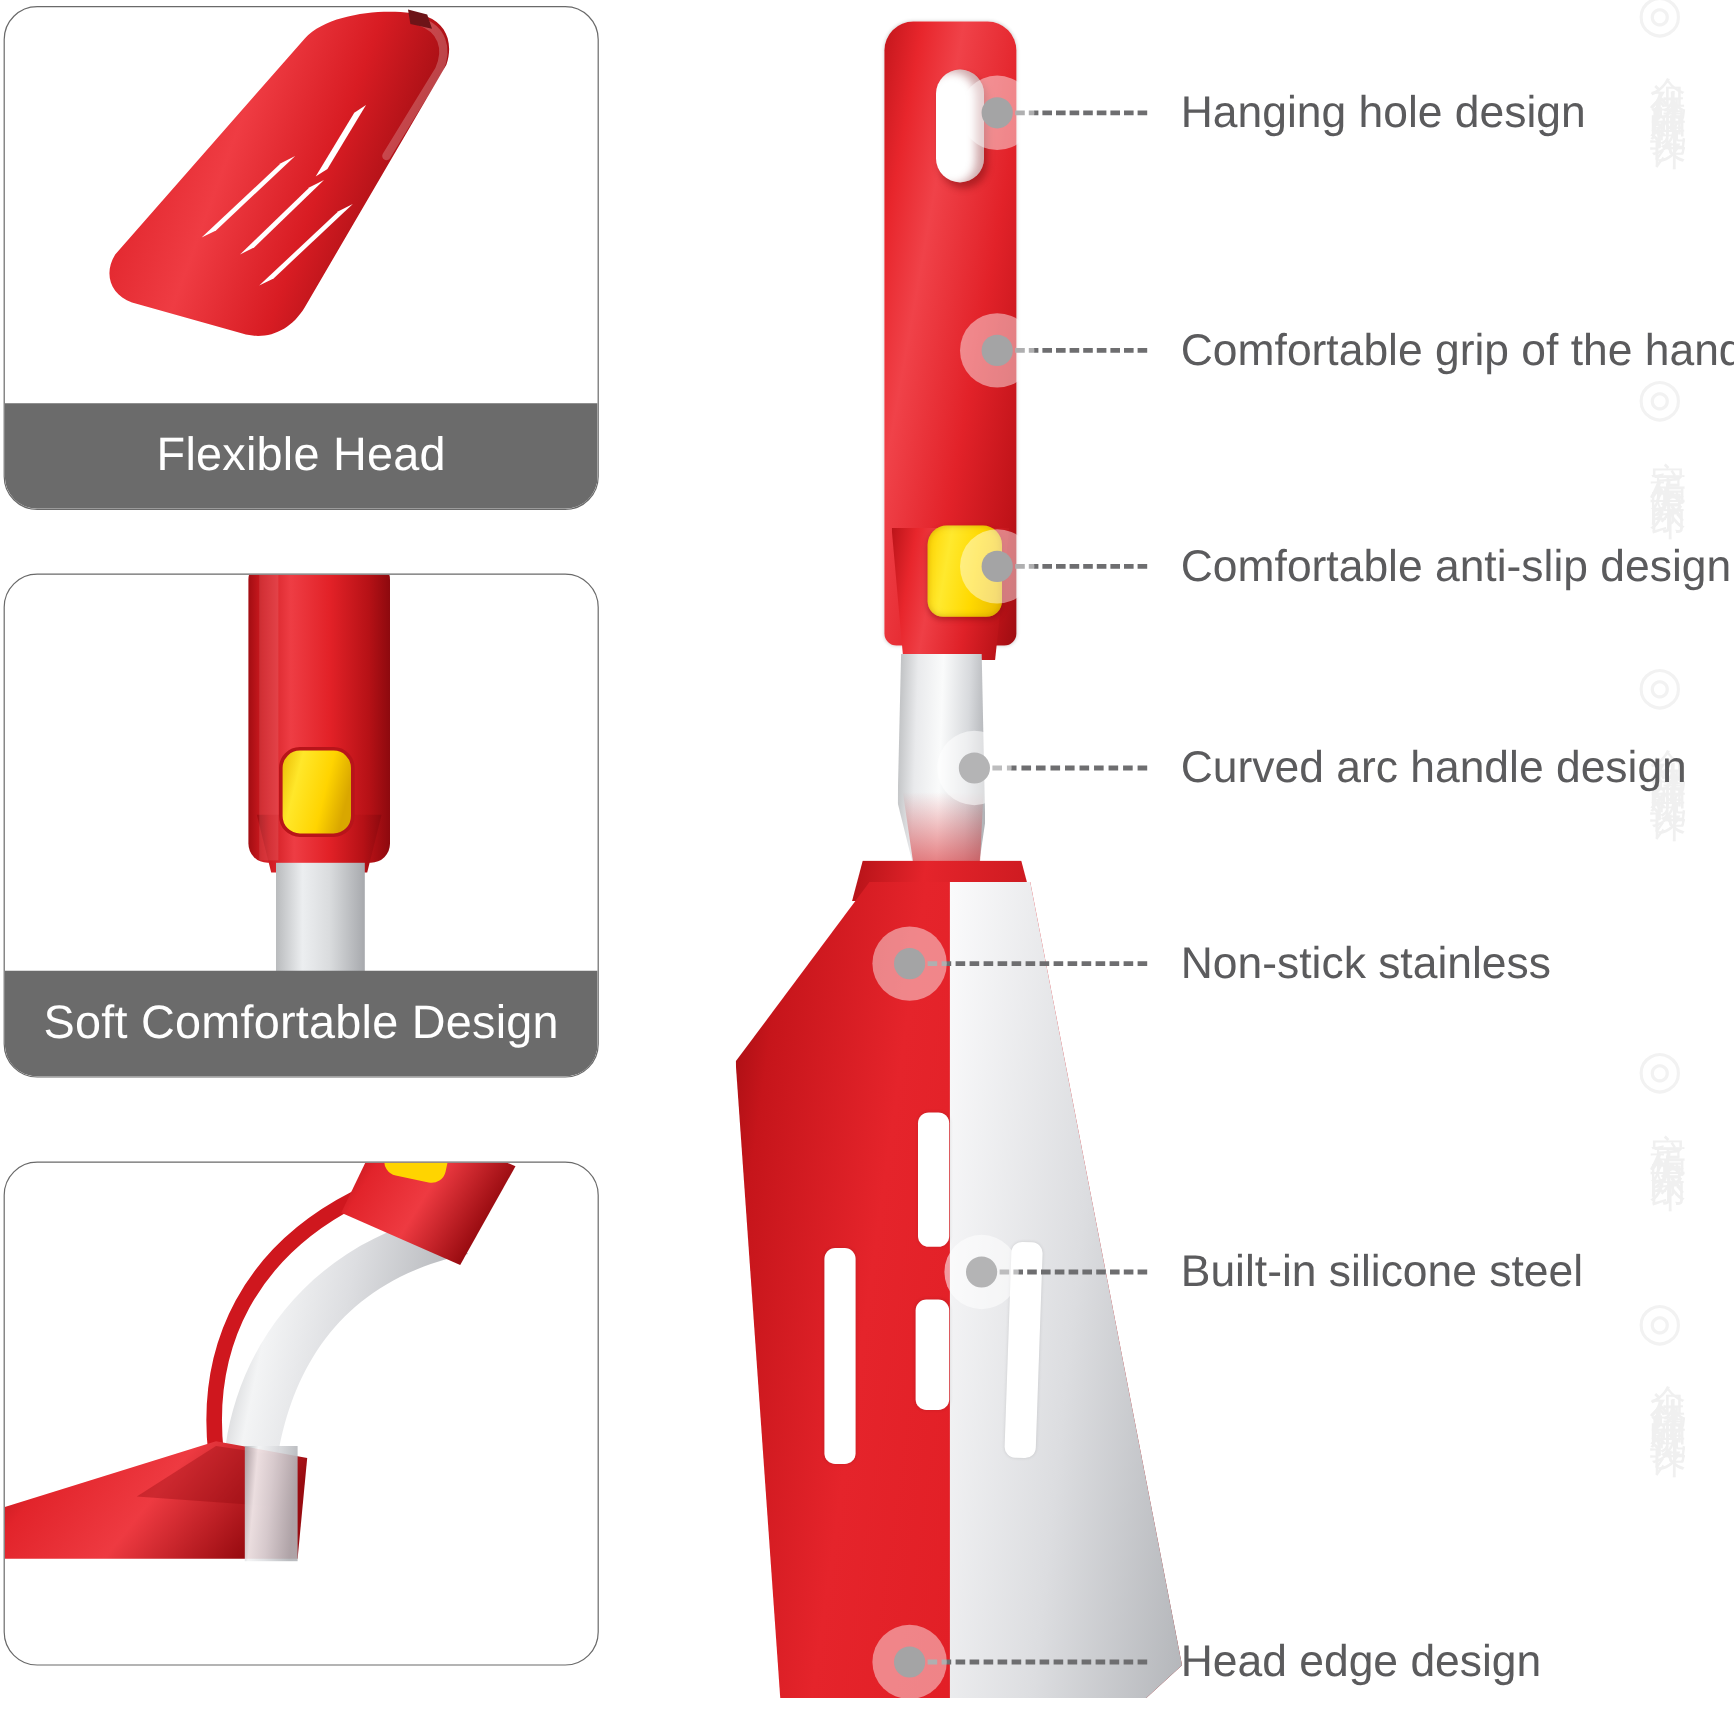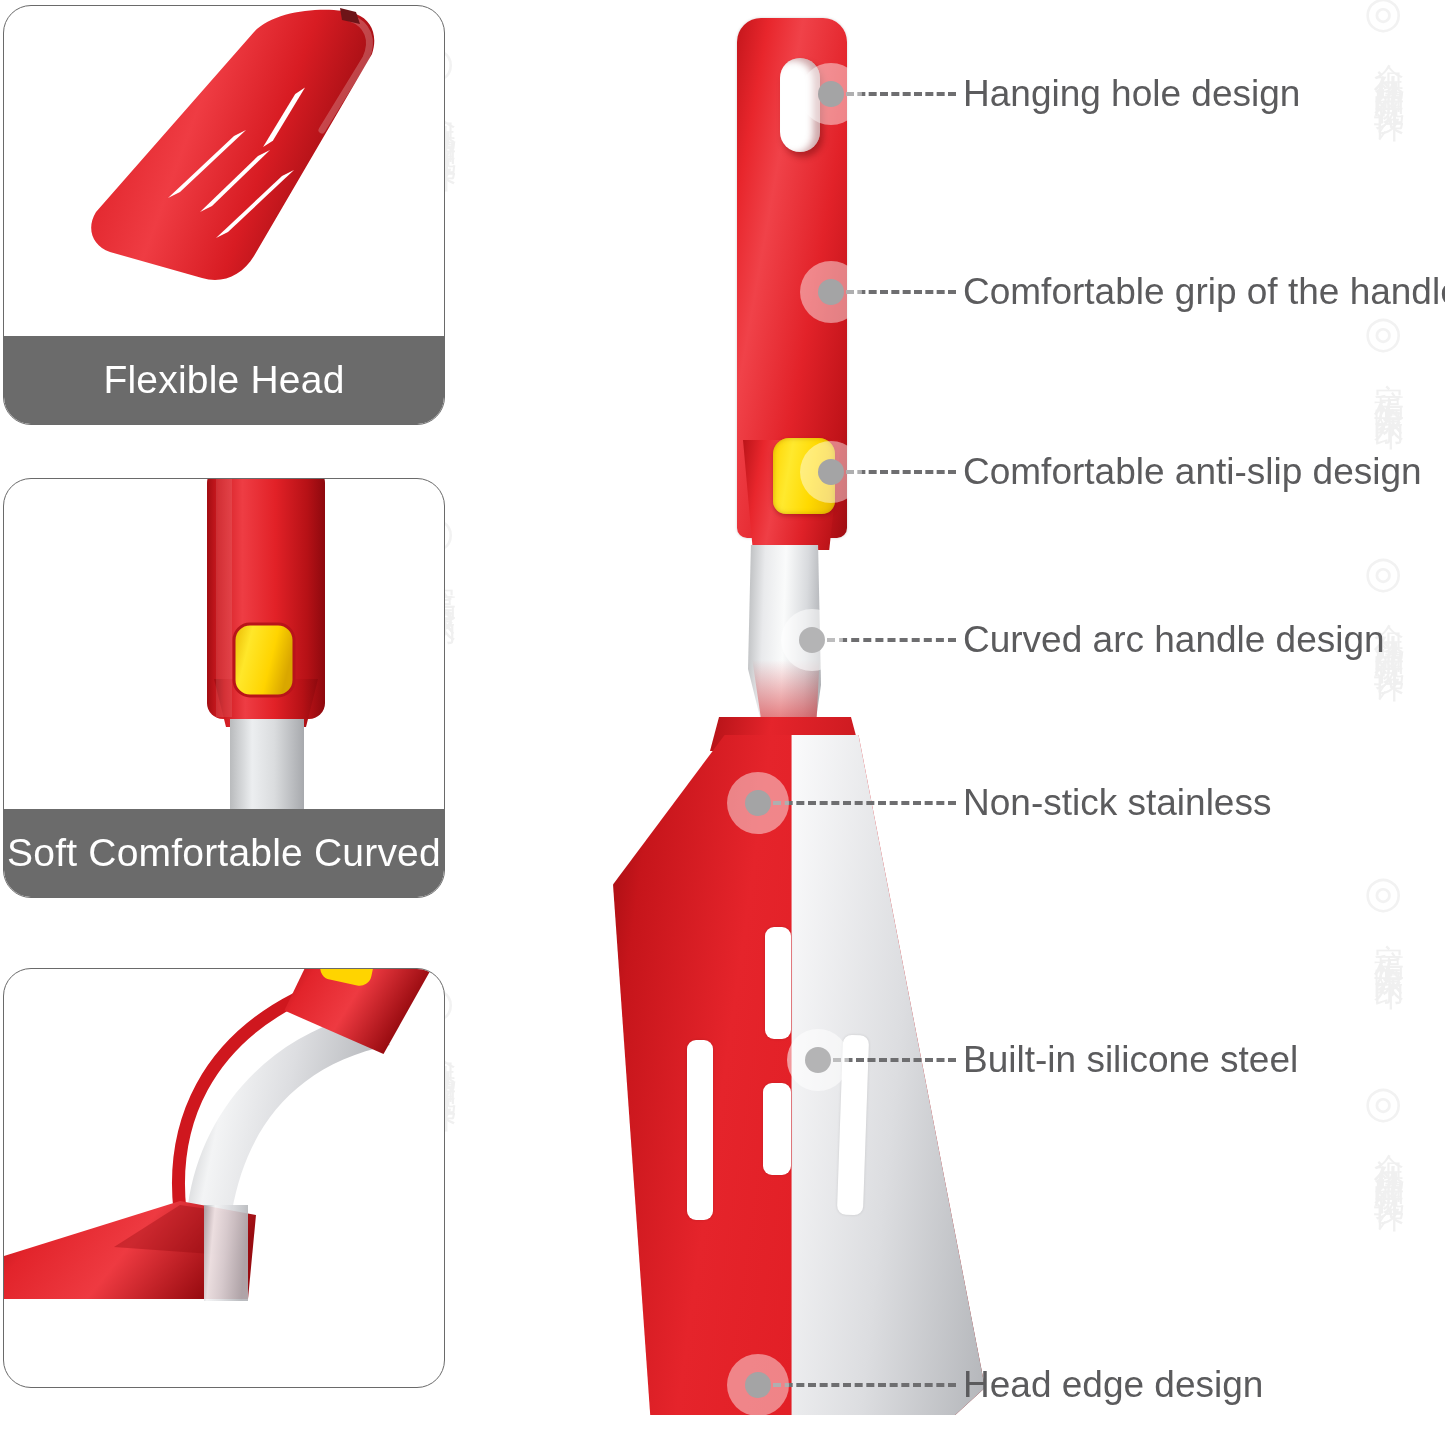--- a/index.html
+++ b/index.html
@@ -7,21 +7,21 @@
   body{width:1445px;height:1433px;position:relative;overflow:hidden;
        font-family:"Liberation Sans","DejaVu Sans",sans-serif;}
 
   
   .wm{position:absolute;color:#f0f0f0;font-size:30px;letter-spacing:6px;
       writing-mode:vertical-rl;text-orientation:upright;user-select:none;
       font-family:"DejaVu Sans",sans-serif;white-space:nowrap;}
   .wm-sym{position:absolute;color:#f2f2f2;font-size:44px;user-select:none;}
 
   
-  .panel{position:absolute;left:3px;width:442px;
+  .panel{position:absolute;left:3px;width:496px;
          border:1.6px solid #6a6a6a;border-radius:28px;
          background:#ffffff;box-sizing:border-box;overflow:hidden;}
   .panel-img{position:absolute;left:0;top:0;width:100%;height:100%;overflow:hidden;}
   .panel-bar{position:absolute;left:0;bottom:0;width:100%;height:88px;
              background:#6b6b6b;display:flex;align-items:center;justify-content:center;
              border-bottom-left-radius:26px;border-bottom-right-radius:26px;}
   .panel-bar span{color:#ffffff;font-size:39px;font-weight:400;letter-spacing:.2px;
                   font-family:"Liberation Sans",sans-serif;}
 
   #panel-1{top:5px;height:420px;}
@@ -30,21 +30,21 @@
 
   
   .callout{position:absolute;display:flex;align-items:center;height:0;}
   .cdot{position:relative;width:26px;height:26px;border-radius:50%;
         background:#59595c;flex:0 0 auto;z-index:3;}
   .chalo{position:absolute;left:50%;top:50%;transform:translate(-50%,-50%);
          width:62px;height:62px;border-radius:50%;
          background:rgba(255,255,255,.45);z-index:-1;}
   .chalo.steel{background:rgba(255,255,255,.55);}
   .cline{height:0;border-top:4px dashed #6e6e70;flex:0 0 auto;margin-left:2px;}
-  .clabel{font-size:37px;color:#5b5b5d;white-space:nowrap;margin-left:7px;
+  .clabel{font-size:37px;color:#5b5b5d;white-space:nowrap;margin-left:28px;
           font-family:"Liberation Sans",sans-serif;font-weight:400;}
 
   
   #product{position:absolute;left:585px;top:0px;width:430px;height:1433px;}
 
   .handle{position:absolute;left:152px;top:18px;width:110px;height:520px;
           border-radius:24px 24px 10px 10px;
           background:linear-gradient(100deg,#c3161c 0%,#e8262c 16%,#f04249 33%,
                      #e22229 62%,#c01319 88%,#9d0d12 100%);
           box-shadow:0 0 3px rgba(0,0,0,.18);}
@@ -166,21 +166,21 @@
         </linearGradient>
       </defs>
       <rect x="203" y="-12" width="118" height="252" rx="16" fill="url(#shRed)"></rect>
       <path d="M210 200 L314 200 L302 248 L222 248 Z" fill="url(#shRed)"></path>
       <rect x="230" y="145" width="60" height="72" rx="16" fill="url(#shYel)" stroke="#b8141a" stroke-width="3"></rect>
       <rect x="226" y="240" width="74" height="100" fill="url(#shSteel)"></rect>
       <rect x="212" y="-12" width="16" height="250" fill="#ffffff" opacity="0.10"></rect>
     </svg>
   </div>
   <div class="panel-bar">
-    <span>Soft Comfortable Curved</span>
+    <span>Soft Comfortable Design</span>
   </div>
 </div>
 
 <div class="panel" id="panel-3">
   <div class="panel-img">
     <svg viewBox="0 0 517 340" width="517" height="340">
       <defs>
         <linearGradient id="eaSteel" x1="0" y1="0" x2="1" y2="0.2">
           <stop offset="0" stop-color="#a9abaf"></stop>
           <stop offset="0.25" stop-color="#f3f4f5"></stop>

